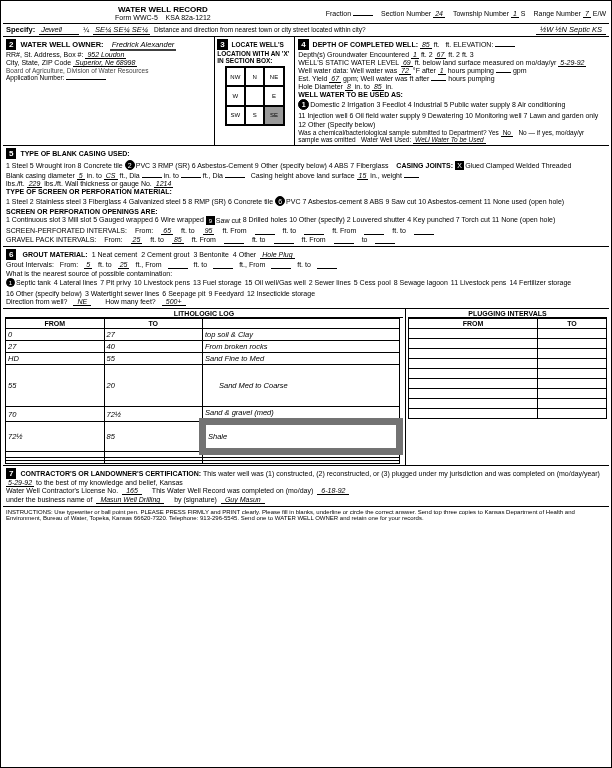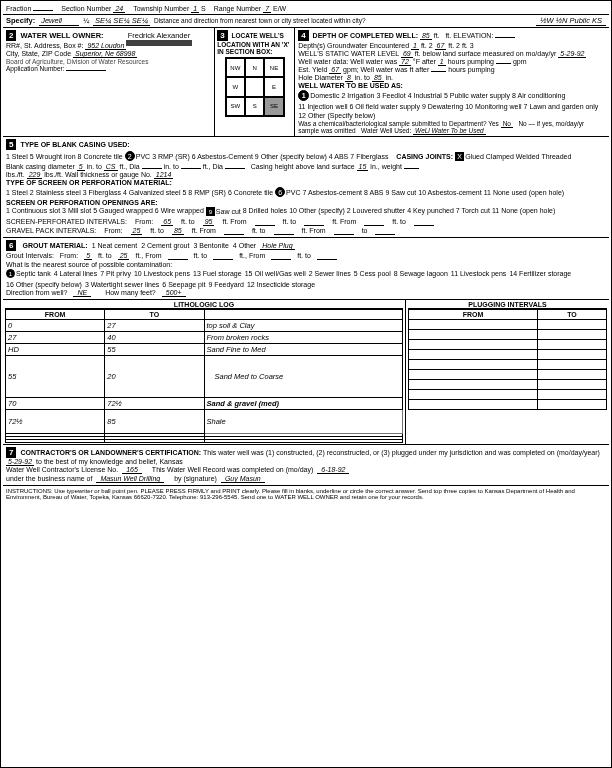--- a/index.html
+++ b/index.html
@@ -26,20 +26,28 @@
       padding: 1px 3px;
       margin-right: 2px;
     }
   </style>
 </head>
 <body>
 
 <div class="page">
 
   <div style="display:flex; border-bottom:1px solid #000; align-items:center; padding:2px 3px; gap:6px;">
+    <div style="flex:1;">
+      <div style="font-size:8px; font-weight:bold; text-align:center;">WATER WELL RECORD</div>
+      <div style="font-size:7px; text-align:center;">
+        <span>Form WWC-5</span>
+        &nbsp;&nbsp;
+        <span>KSA 82a-1212</span>
+      </div>
+    </div>
     <div style="display:flex; gap:8px; font-size:7px; align-items:baseline;">
       <div>
         <span>Fraction</span>
         <span style="border-bottom:1px solid #000; min-width:20px; display:inline-block;"></span>
       </div>
       <div>
         <span>Section Number</span>
         <span style="font-style:italic; border-bottom:1px solid #000; padding:0 2px;">24</span>
       </div>
       <div>
@@ -54,30 +62,30 @@
       </div>
     </div>
   </div>
 
   <div style="display:flex; align-items:baseline; padding:1px 3px; border-bottom:1px solid #000; font-size:7.5px; gap:4px;">
     <span style="font-weight:bold;">Specify:</span>
     <span style="font-style:italic; border-bottom:1px solid #000; padding:0 2px; min-width:40px;">Jewell</span>
     <span style="font-size:7px;">¼</span>
     <span style="font-style:italic; border-bottom:1px solid #000; padding:0 2px;">SE¼ SE¼ SE¼</span>
     <span style="font-size:6.5px; flex:1;">Distance and direction from nearest town or city street located within city?</span>
-    <span style="font-style:italic; border-bottom:1px solid #000; padding:0 4px;">½W ½N Public KS</span>
+    <span style="font-style:italic; border-bottom:1px solid #000; padding:0 4px;">½W ½N Septic KS</span>
   </div>
 
   <div style="display:flex; border-bottom:1px solid #000;">
 
     <div style="flex:2; border-right:1px solid #000; padding:2px 3px;">
       <div style="font-size:7.5px; margin-bottom:1px;">
         <span class="section-num">2</span>
         <span style="font-weight:bold;">WATER WELL OWNER:</span>
-        <span style="border-bottom:6px solid #404040; padding:0 2px; margin-left:20px;">Fredrick Alexander</span>
+        <span style="font-style:italic; border-bottom:2px solid #404040; padding:0 2px; margin-left:4px;">Fredrick Alexander</span>
       </div>
       <div style="font-size:7px; margin-bottom:1px;">
         <span>RR#, St. Address, Box #:</span>
         <span style="font-style:italic; border-bottom:1px solid #000; padding:0 2px;">952 Loudon</span>
       </div>
       <div style="font-size:7px; margin-bottom:1px;">
         <span>City, State, ZIP Code</span>
         <span style="font-style:italic; border-bottom:1px solid #000; padding:0 2px;">Superior, Ne 68998</span>
       </div>
       <div style="font-size:6.5px; color:#444;">Board of Agriculture, Division of Water Resources</div>
@@ -403,31 +411,31 @@
     <td style="border:1px solid #000;padding:1px 2px;font-style:italic;">From broken rocks</td>
   </tr>
             <tr>
     <td style="border:1px solid #000;padding:1px 2px;font-style:italic;">HD</td>
     <td style="border:1px solid #000;padding:1px 2px;font-style:italic;">55</td>
     <td style="border:1px solid #000;padding:1px 2px;font-style:italic;">Sand Fine to Med</td>
   </tr>
             <tr>
     <td style="border:1px solid #000;padding:1px 2px;font-style:italic;">55</td>
     <td style="border:1px solid #000;padding:16px 2px;font-style:italic;">20</td>
-    <td style="border:1px solid #000;padding:1px 10px;font-style:italic;">Sand Med to Coarse</td>
+    <td style="border:1px solid #000;padding:1px 16px;font-style:italic;">Sand Med to Coarse</td>
   </tr>
             <tr>
     <td style="border:1px solid #000;padding:1px 2px;font-style:italic;">70</td>
     <td style="border:1px solid #000;padding:1px 2px;font-style:italic;">72½</td>
-    <td style="border:1px solid #000;padding:1px 2px;font-style:italic;font-weight:bold;">Sand &amp; gravel (med)</td>
+    <td style="border:1px solid #000;padding:1px 2px;font-style:italic;">Sand &amp; gravel (med)</td>
   </tr>
             <tr>
     <td style="border:1px solid #000;padding:1px 2px;font-style:italic;">72½</td>
     <td style="border:1px solid #000;padding:1px 2px;font-style:italic;">85</td>
-    <td style="border:1px solid #737373;padding:7px 2px;font-style:italic;">Shale</td>
+    <td style="border:7px solid #737373;padding:7px 2px;font-style:italic;">Shale</td>
   </tr>
             <tr>
     <td style="border:1px solid #000;padding:1px 2px;font-style:italic;"></td>
     <td style="border:1px solid #000;padding:1px 2px;font-style:italic;"></td>
     <td style="border:1px solid #000;padding:1px 2px;font-style:italic;"></td>
   </tr>
             <tr>
     <td style="border:1px solid #000;padding:1px 2px;font-style:italic;"></td>
     <td style="border:1px solid #000;padding:1px 2px;font-style:italic;"></td>
     <td style="border:1px solid #000;padding:1px 2px;font-style:italic;"></td>

